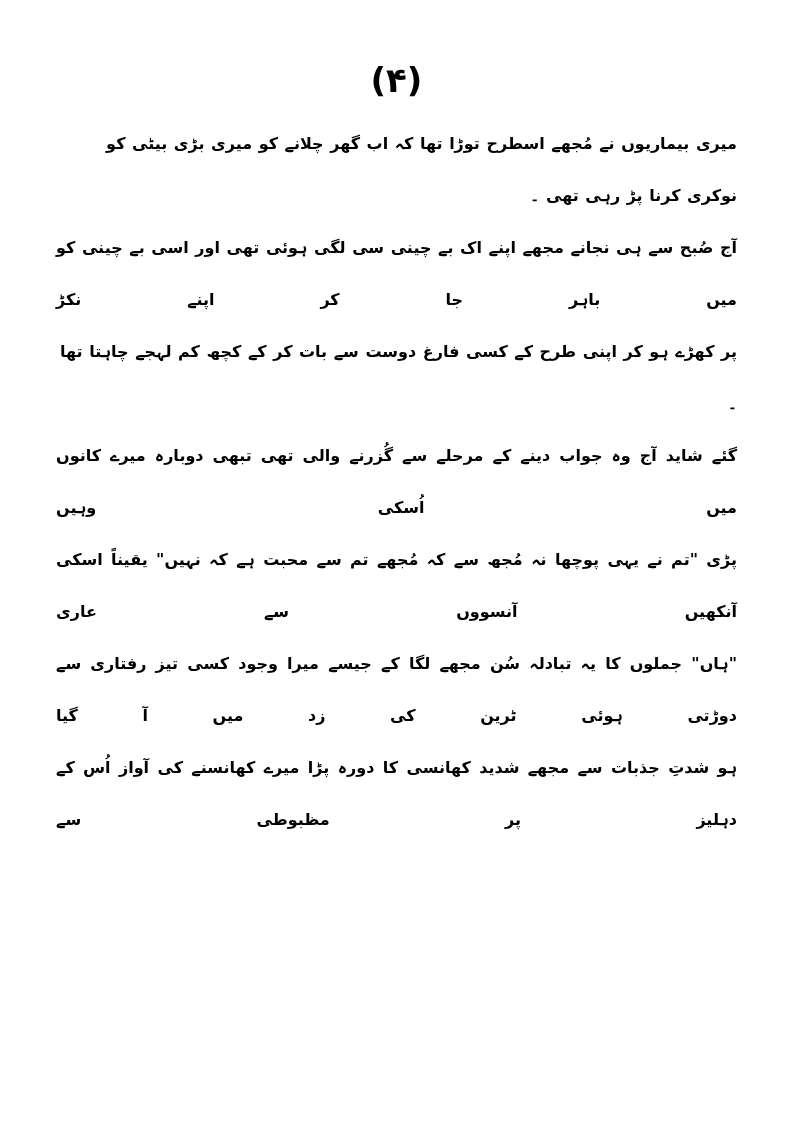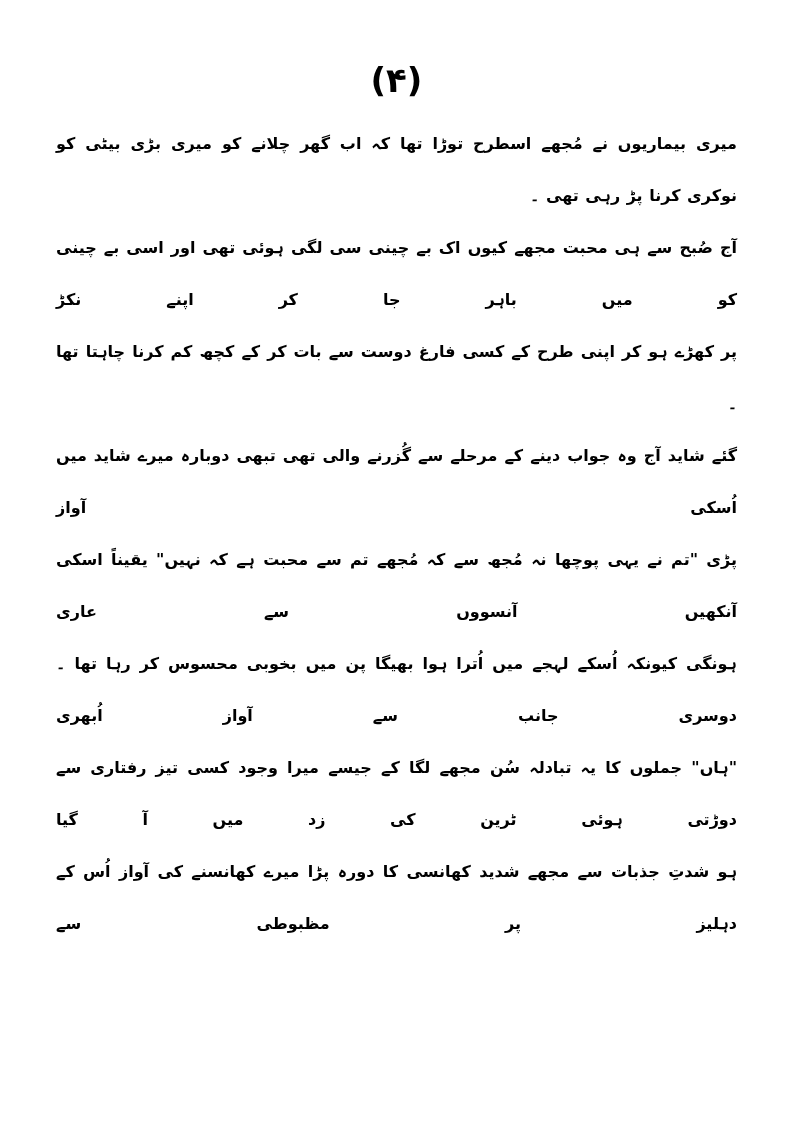--- a/index.html
+++ b/index.html
@@ -31,31 +31,31 @@
   }
   .line {
     font-size: 16px;
     font-weight: bold;
     line-height: 52px;
     text-align: justify;
     text-align-last: justify;
     word-spacing: 1px;
   }
   .line.last {
+    text-align: right;
     text-align-last: right;
   }
 </style>
 </head>
 <body>
 
 <div class="page">
   <div class="page-number">(۴)</div>
   <div class="text-block">
       <div class="line last">میری بیماریوں نے مُجھے اسطرح توڑا تھا کہ اب گھر چلانے کو میری بڑی بیٹی کو نوکری کرنا پڑ رہی تھی ۔</div>
-      <div class="line">آج صُبح سے ہی محبت مجھے کیوں اک بے چینی سی لگی ہوئی تھی اور اسی بے چینی کو میں باہر جا کر اپنے نکڑ</div>
-      <div class="line last">پر کھڑے ہو کر اپنی طرح کے کسی فارغ دوست سے بات کر کے کچھ کم کرنا چاہتا تھا ۔</div>
-      <div class="line">گئے شاید آج وہ جواب دینے کے مرحلے سے گُزرنے والی تھی تبھی دوبارہ میرے شاید میں اُسکی آواز</div>
+      <div class="line">آج صُبح سے ہی نجانے مجھے اپنے اک بے چینی سی لگی ہوئی تھی اور اسی بے چینی کو میں باہر جا کر اپنے نکڑ</div>
+      <div class="line last">پر کھڑے ہو کر اپنی طرح کے کسی فارغ دوست سے بات کر کے کچھ کم لہجے چاہتا تھا ۔</div>
+      <div class="line">گئے شاید آج وہ جواب دینے کے مرحلے سے گُزرنے والی تھی تبھی دوبارہ میرے کانوں میں اُسکی وہیں</div>
       <div class="line">پڑی "تم نے یہی پوچھا نہ مُجھ سے کہ مُجھے تم سے محبت ہے کہ نہیں" یقیناً اسکی آنکھیں آنسووں سے عاری</div>
-      <div class="line">ہونگی کیونکہ اُسکے لہجے میں اُترا ہوا بھیگا پن میں بخوبی محسوس کر رہا تھا ۔ دوسری جانب سے آواز اُبھری</div>
       <div class="line">"ہاں" جملوں کا یہ تبادلہ سُن مجھے لگا کے جیسے میرا وجود کسی تیز رفتاری سے دوڑتی ہوئی ٹرین کی زد میں آ گیا</div>
       <div class="line">ہو شدتِ جذبات سے مجھے شدید کھانسی کا دورہ پڑا میرے کھانسنے کی آواز اُس کے دہلیز پر مظبوطی سے</div>
     </div>
 </div>
 
 </body></html>

